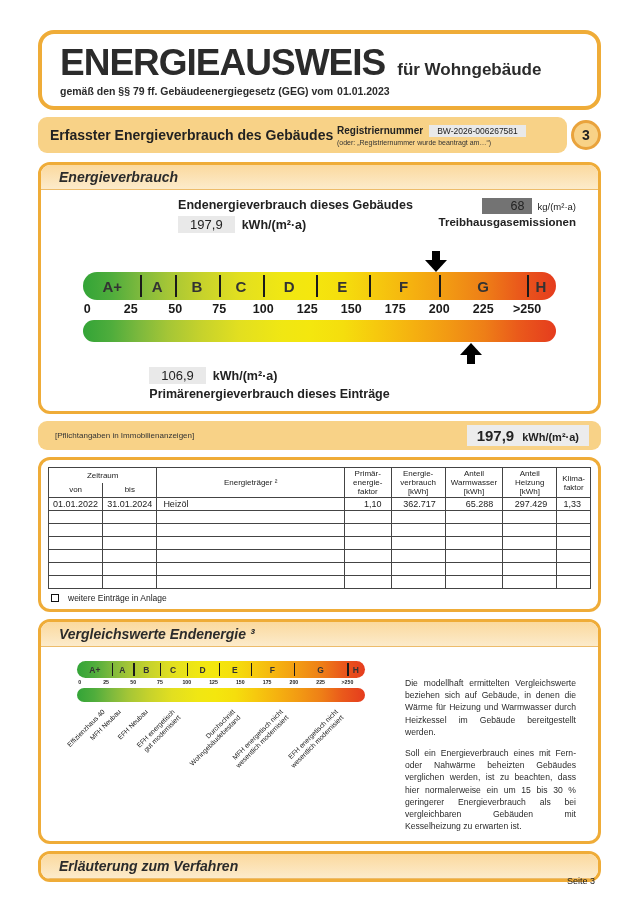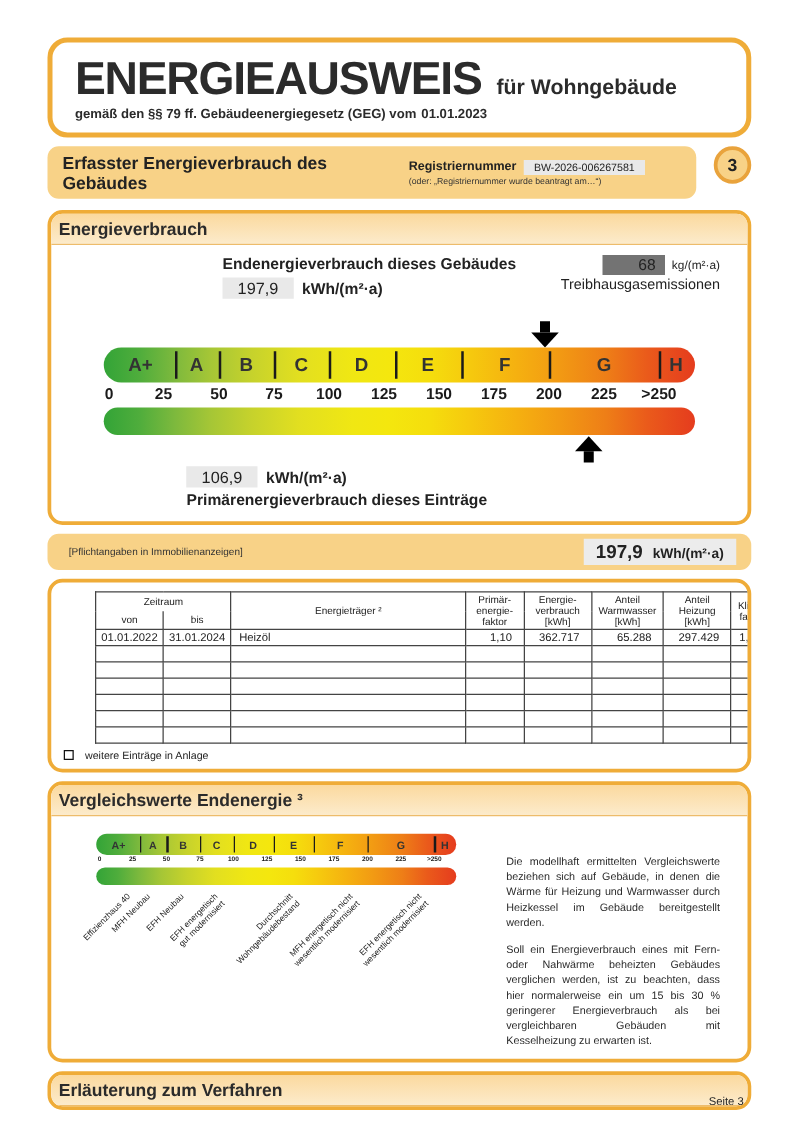--- a/index.html
+++ b/index.html
@@ -9,52 +9,52 @@
 
   
   .title-box { border:4px solid #EFAC38; border-radius:16px; padding:8px 18px 9px; margin-bottom:7px; }
   .title-row { display:flex; align-items:baseline; gap:12px; }
   .main-title { font-size:37px; font-weight:bold; letter-spacing:-1px; color:#2b2b2b; }
   .sub-title { font-size:17px; font-weight:bold; color:#2b2b2b; }
   .law-row { font-size:10.5px; font-weight:bold; color:#2b2b2b; margin-top:1px; }
   .law-row .date { margin-left:4px; }
 
   
-  .hdr-row { display:flex; align-items:flex-start; gap:14px; margin-bottom:9px; }
+  .hdr-row { display:flex; align-items:center; gap:4px; margin-bottom:9px; }
   .gold-bar { background:#F8D287; border-radius:9px; }
   .hdr-bar { flex:1; display:flex; align-items:center; padding:5px 12px; min-height:36px; }
   .hdr-title { font-size:14px; font-weight:bold; flex:1; }
   .reg-block { width:218px; }
   .reg-line1 { display:flex; align-items:center; gap:6px; }
   .reg-label { font-size:10px; font-weight:bold; }
   .gray-box { background:#E9E9E9; padding:1px 8px; }
   .reg-value { font-size:8.5px; }
   .reg-note { font-size:7px; margin-top:2px; color:#333; }
   .badge { width:30px; height:30px; border-radius:50%; background:#F8D287; border:3px solid #E9A33C;
            display:flex; align-items:center; justify-content:center; font-size:14px; font-weight:bold; flex:0 0 auto; }
 
   
   .sec-box { border:3.5px solid #EFAC38; border-radius:12px; overflow:hidden; margin-bottom:7px; background:#fff; }
   .strip { background:linear-gradient(180deg,#FBD99E 0%, #FCEBCB 100%); border-bottom:1px solid #EDBC6B;
-           font-size:14px; font-weight:bold; padding:4px 6px; color:#2b2b2b; }
+           font-size:14px; font-weight:bold; padding:4px 18px; color:#2b2b2b;font-style:italic; }
   .strip-solid { background:#F8D287; font-size:15px; font-weight:bold; padding:5px 14px; color:#2b2b2b; }
 
   
   .ev-content { padding:8px 28px 10px; position:relative; }
   .ev-top { position:relative; min-height:50px; }
   .center-col { width:fit-content; margin:0 auto; transform:translateX(-24px); }
   .end-label { font-size:12.5px; font-weight:bold; text-align:center; }
   .val-row { display:flex; align-items:center; gap:7px; margin-top:4px; }
   .val-box { background:#E9E9E9; padding:1px 12px; font-size:13px; }
   .unit { font-size:12.5px; font-weight:bold; }
   .ghg-block { position:absolute; right:-6px; top:0; text-align:right; }
   .ghg-row { display:flex; align-items:center; justify-content:flex-end; gap:5px; }
   .ghg-box { background:#737373; padding:1px 8px; min-width:50px; text-align:right; font-size:12.5px; }
   .ghg-unit { font-size:9.5px; }
-  .ghg-label { font-size:11.5px; font-weight:normal; margin-top:2px; }
+  .ghg-label { font-size:11.5px; font-weight:bold; margin-top:2px; }
 
   
   .scalewrap { position:relative; width:473px; margin:24px auto 0; }
   .ebar { position:relative; height:28px; border-radius:14px;
     background:linear-gradient(90deg,#33A437 0%,#4FAD3C 6%,#7DB93D 12%,#A5C636 18%,#C6D22C 25%,#E2DF20 33%,#F0E713 42%,#F4E70E 48%,#F5DE0D 55%,#F6C90E 62%,#F5B010 70%,#F29A13 77%,#EE7E17 85%,#EA5A1B 92%,#E53C1E 100%); }
   .ebar2 { height:22px; border-radius:11px; margin-top:1px; }
   .divider { position:absolute; top:3px; bottom:3px; width:2px; background:#1a1a1a; }
   .cls { position:absolute; top:50%; transform:translate(-50%,-50%); font-size:15px; font-weight:bold; color:#333; }
   .ticksrow { position:relative; height:19px; }
   .tick { position:absolute; top:2px; transform:translateX(-50%); font-size:12.5px; font-weight:bold; color:#1a1a1a; }
@@ -70,21 +70,21 @@
   
   .pflicht { display:flex; align-items:center; padding:4px 12px; min-height:27px; margin-bottom:7px; }
   .pflicht-label { font-size:13px; font-weight:bold; }
   .pflicht-note { font-size:8px; margin-left:5px; color:#333; }
   .pflicht-val { margin-left:auto; background:#ECECEC; padding:2px 10px; display:flex; align-items:baseline; gap:8px; }
   .pflicht-val .v { font-size:15px; font-weight:bold; }
   .pflicht-val .u { font-size:11px; font-weight:bold; }
 
   
   .tbl-area { padding:7px 7px 0; }
-  table { width:100%; border-collapse:collapse; table-layout:fixed;margin-left:28px; }
+  table { width:100%; border-collapse:collapse; table-layout:fixed; }
   th, td { border:1px solid #444; font-weight:normal; }
   th { font-size:8px; text-align:center; padding:1px 2px; color:#222; }
   .pre { white-space:pre-line; }
   td { font-size:9px; height:13px; padding:0 4px; }
   .c-date { text-align:center; }
   .c-left { text-align:left; padding-left:6px; }
   .c-num { text-align:right; padding-right:9px; }
   .no-bb { border-bottom:none; }
   .no-bt { border-top:none; }
   .chk-row { display:flex; align-items:center; gap:9px; padding:4px 10px 6px; font-size:8.5px; }

